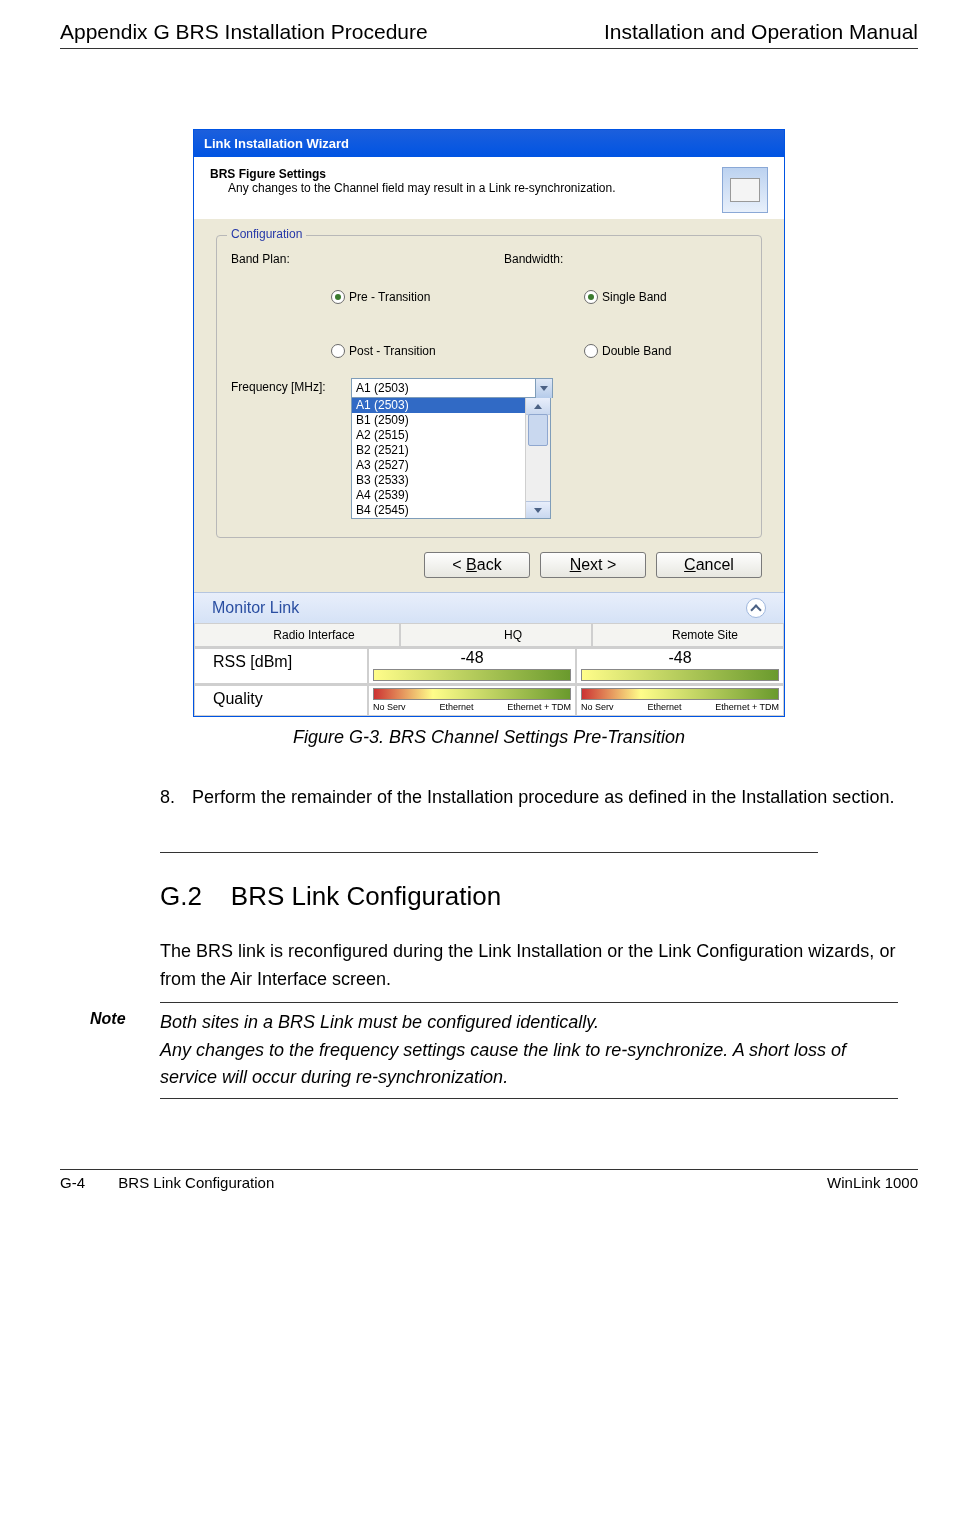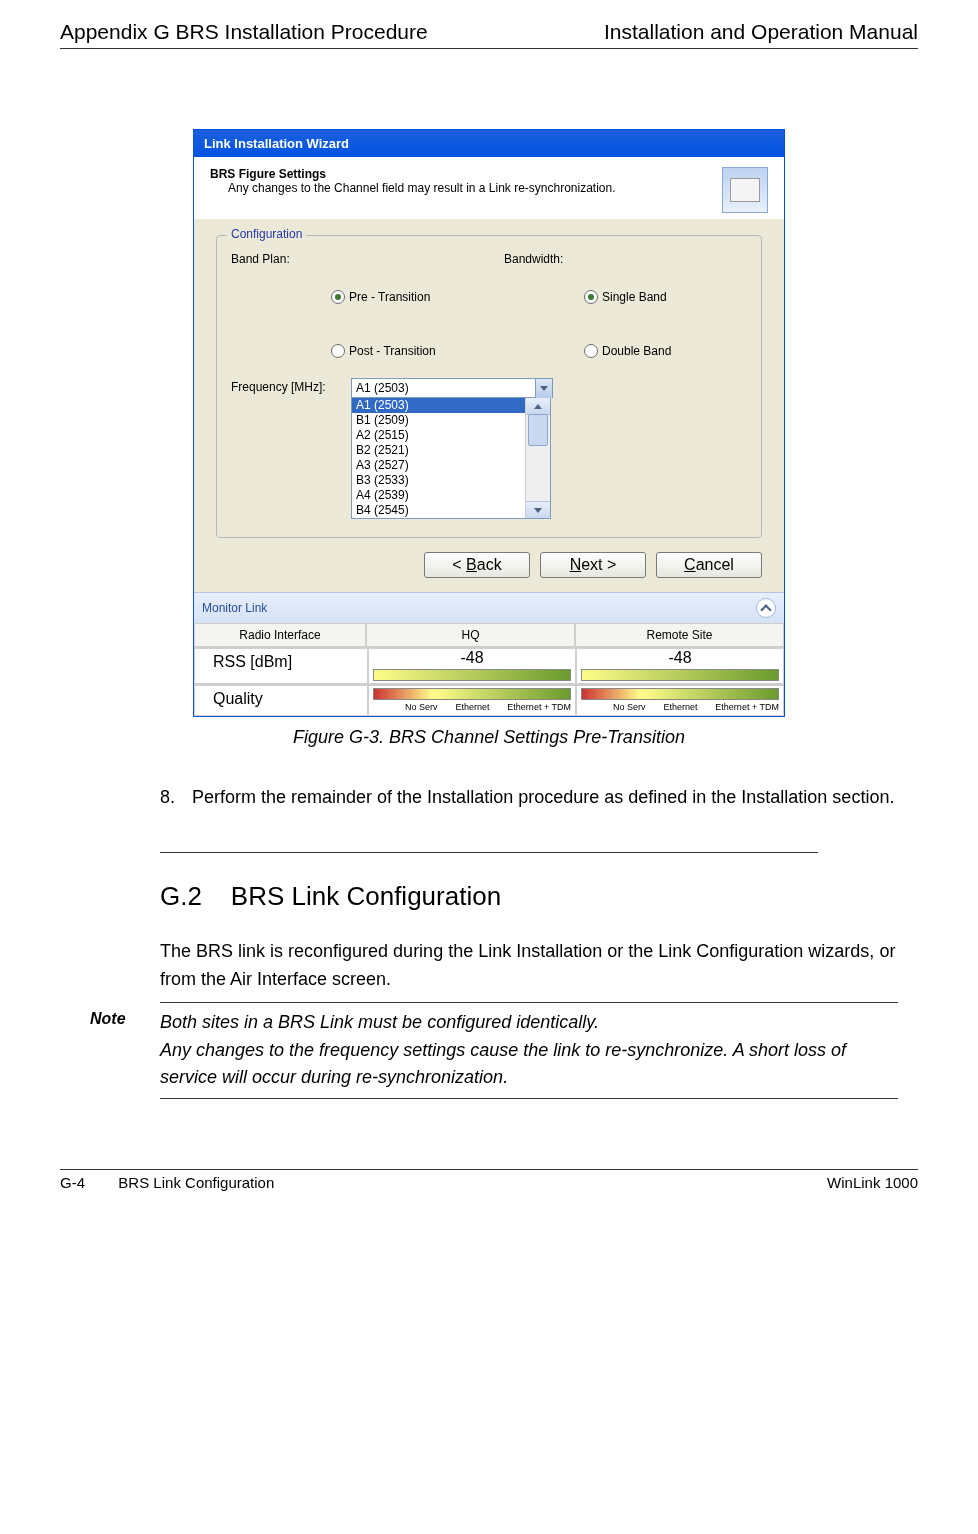--- a/index.html
+++ b/index.html
@@ -125,37 +125,37 @@
   .btn {
     min-width:80px; text-align:center;
     border:1px solid #7a7a7a; border-radius:3px;
     background:linear-gradient(#fefefe,#e7e7e0);
     padding:3px 12px;
     font-family:Tahoma,sans-serif; font-size:16px;
   }
   .monhdr {
     background:linear-gradient(#e8eefb,#d5e2f6);
     border-top:1px solid #b5c5e0;
-    padding:5px 8px;
+    padding:5px 18px;
     display:flex; justify-content:space-between; align-items:center;
-    color:#2a4ea1; font-family:Tahoma,sans-serif; font-size:12px;
+    color:#2a4ea1; font-family:Tahoma,sans-serif; font-size:16px;
   }
   .chev { width:18px; height:18px; border:1px solid #9fb7dd; border-radius:50%; background:#fff; display:inline-flex; align-items:center; justify-content:center; }
   .chev::after { content:""; width:6px; height:6px; border-left:2px solid #4b6184; border-top:2px solid #4b6184; transform:rotate(45deg); margin-top:3px; }
   .montbl { display:flex; font-family:Tahoma,sans-serif; font-size:12px; background:#f4f4f1; }
-  .montbl > div { border:1px solid #cfcfcf; }
+  .montbl > div { border:1px solid #cfcfcf;padding-left:34px; }
   .c1 { width:170px; }
   .c2, .c3 { flex:1; }
   .mh { text-align:center; padding:4px 0; background:#f4f4f1; }
   .cell { padding:4px 8px; border-top:1px solid #cfcfcf; }
   .rssrow, .qrow { display:flex; }
   .rssrow > div, .qrow > div { border:1px solid #cfcfcf; }
   .bar { height:10px; background:linear-gradient(to right,#fffd8a,#6a9a2d); margin:2px 4px; border:1px solid #888; }
   .bar2 { height:10px; background:linear-gradient(to right,#c33,#fffd8a 30%,#6a9a2d); margin:2px 4px; border:1px solid #888; }
-  .tiny { font-size:9px; display:flex; justify-content:space-between; padding:0 4px 3px 4px;margin-left:32px; }
+  .tiny { font-size:9px; display:flex; justify-content:space-between; padding:0 4px 3px 4px; }
   .caption {
     text-align:center;
     font-style:italic;
     font-size:18px;
     margin:10px 0 36px 0;
   }
   .body-text {
     font-size:18px;
     line-height:1.55;
     margin-left:100px;

